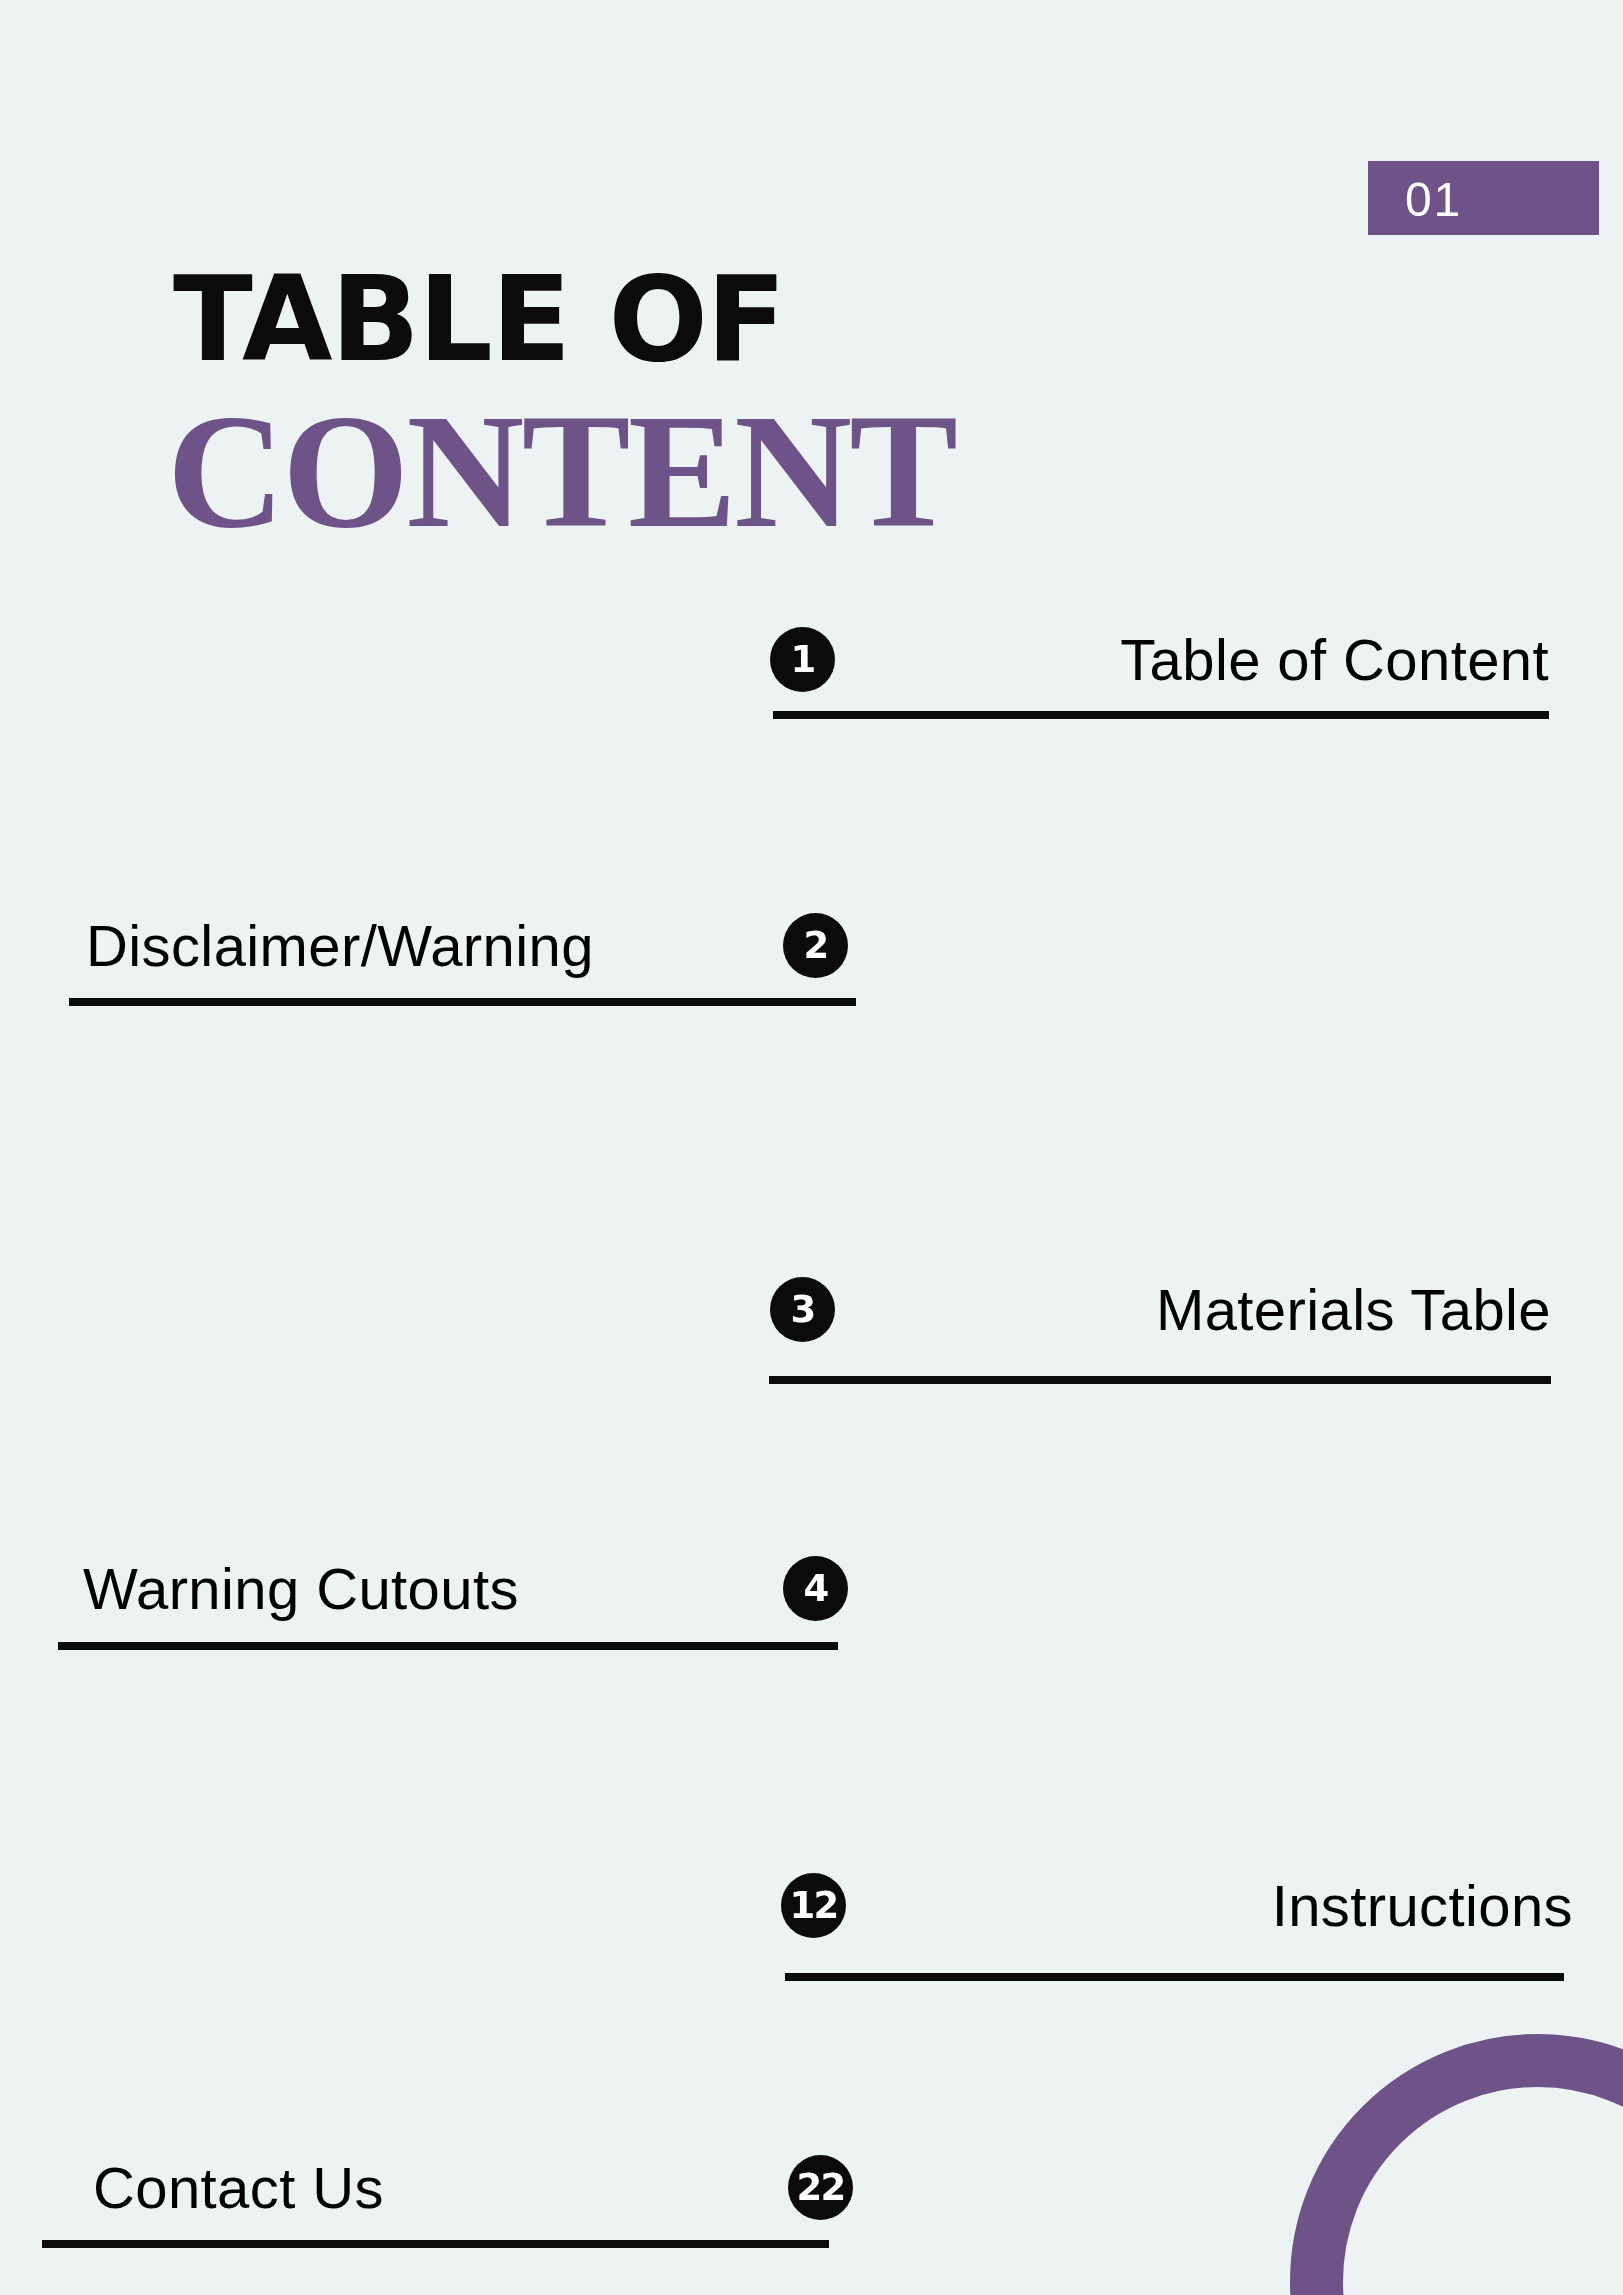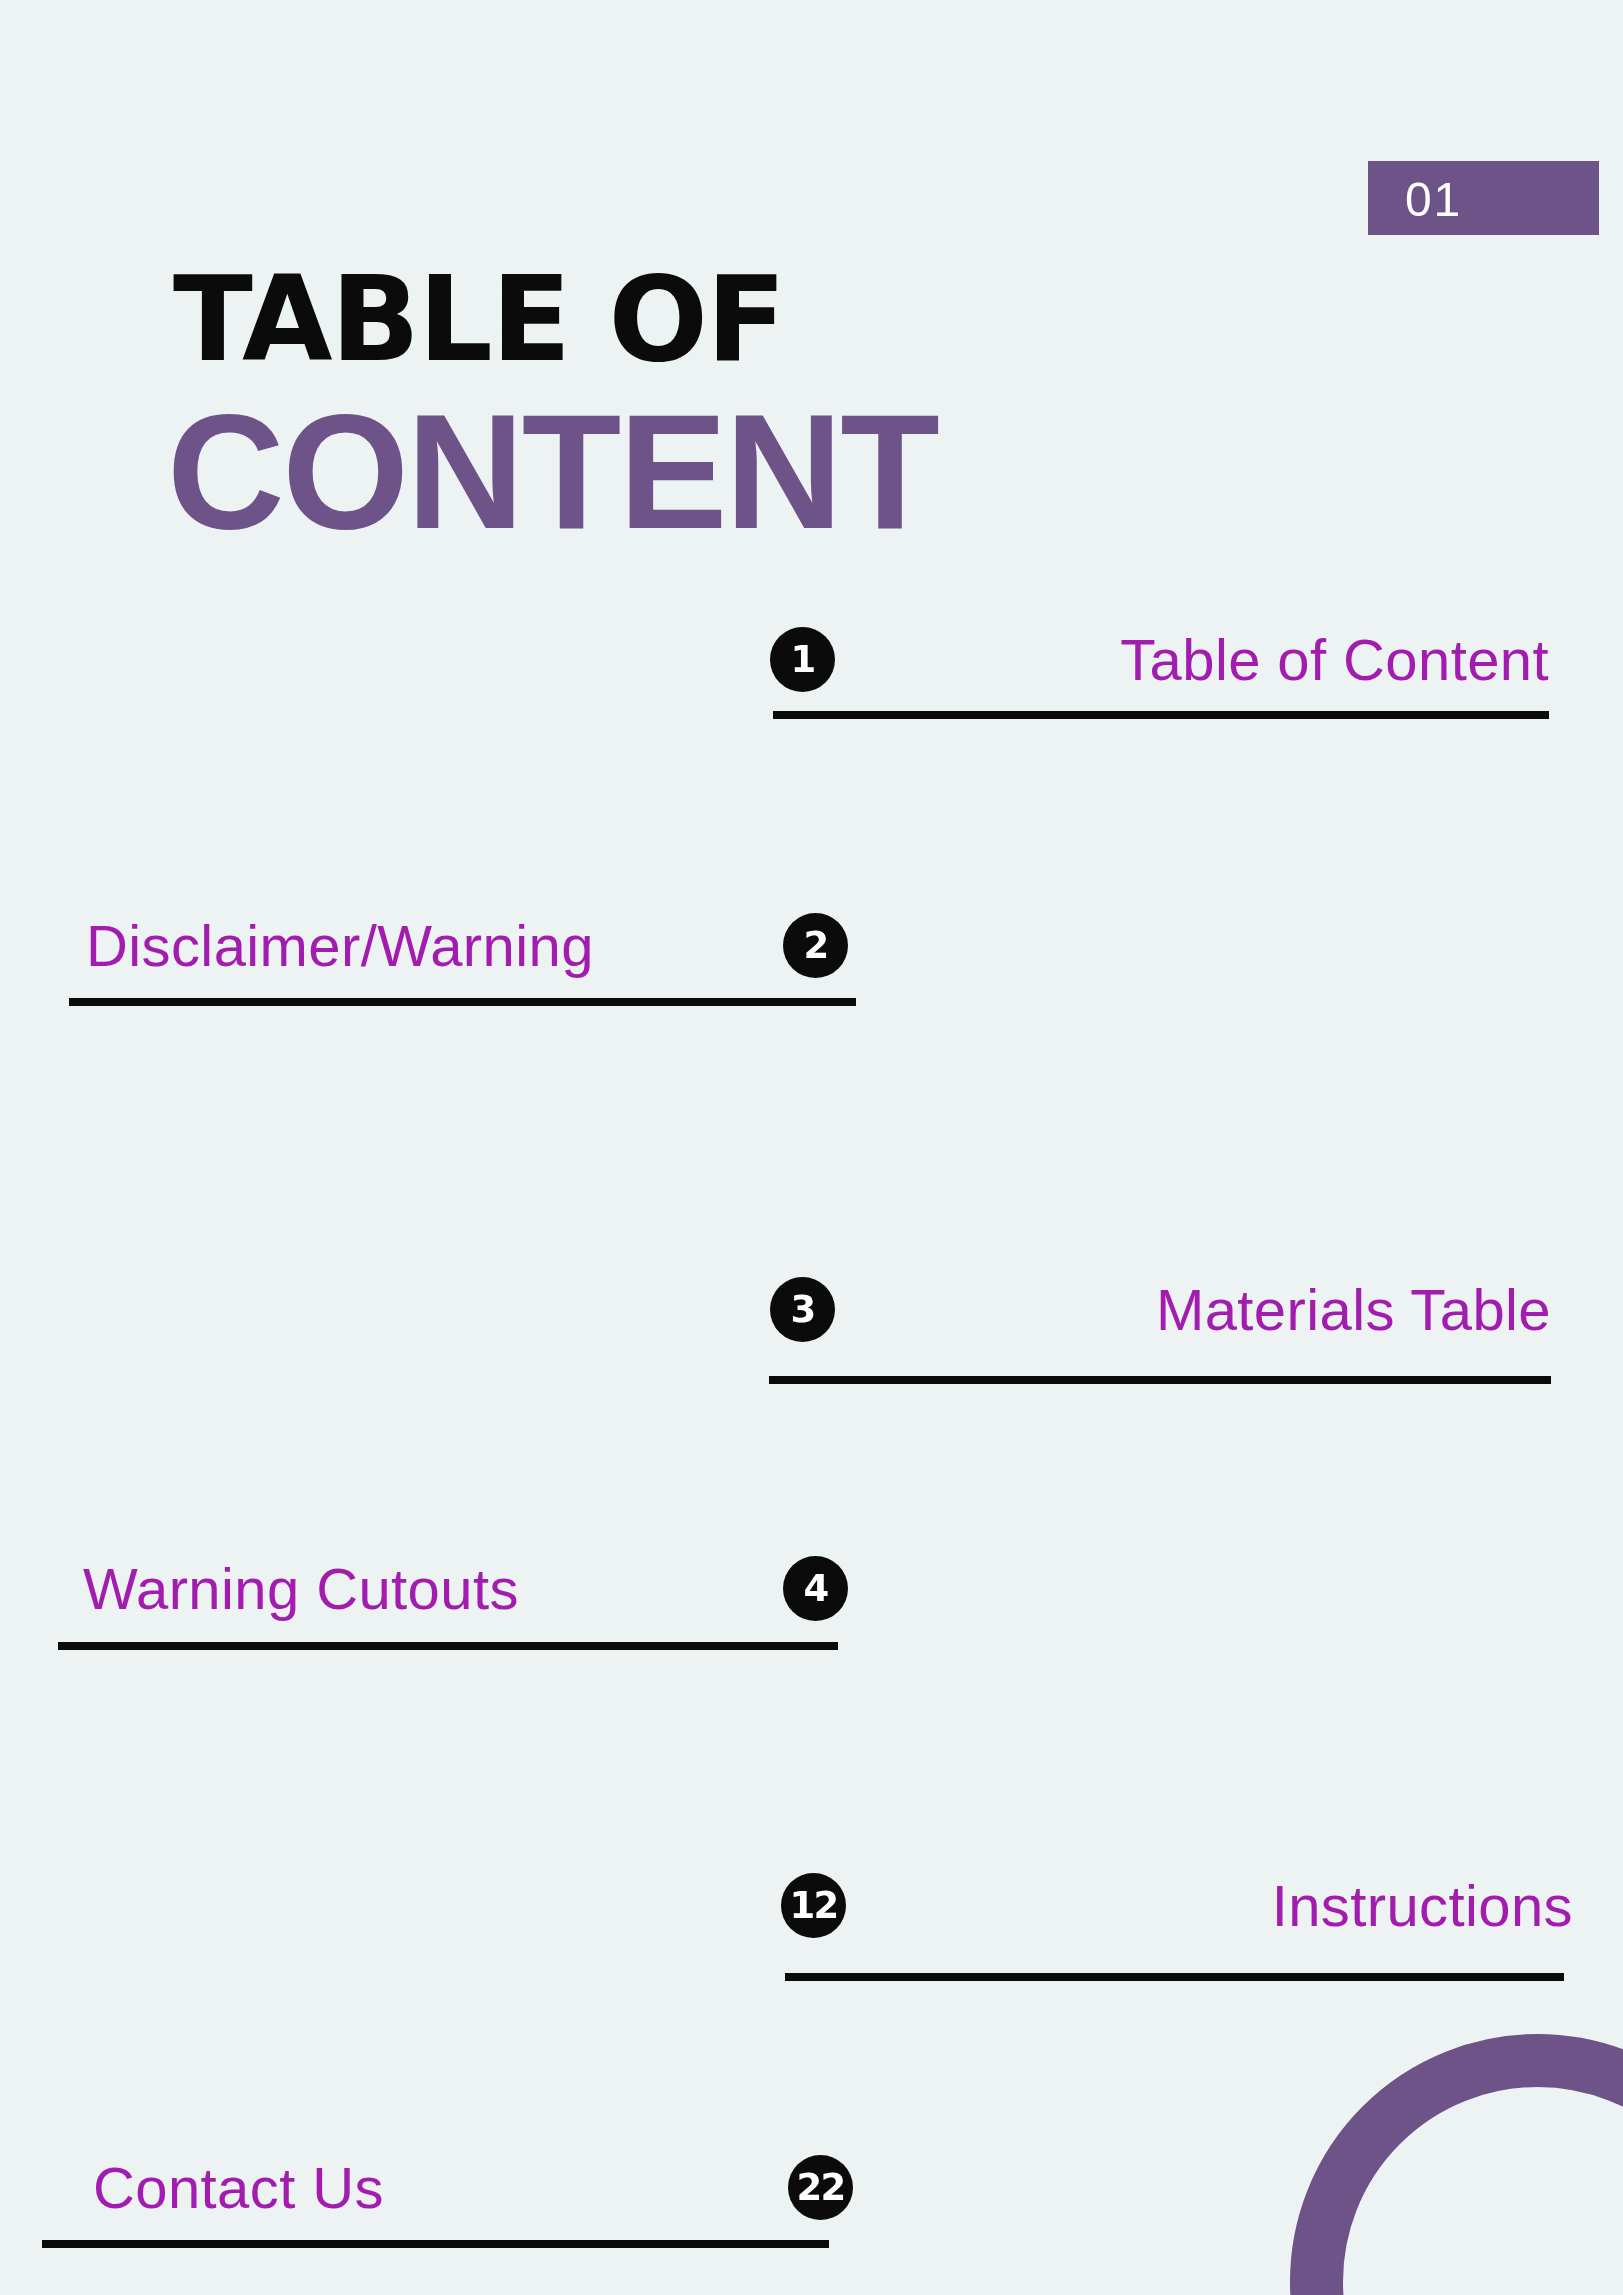--- a/index.html
+++ b/index.html
@@ -16,33 +16,33 @@
     letter-spacing:1.7px;
   }
   
   .title-black{
     position:absolute;left:161px;top:249px;color:var(--ink,#0b0b0b);
     font-family:"DejaVu Sans",sans-serif;font-weight:900;
     font-size:117px;line-height:117px;letter-spacing:-1.7px;white-space:nowrap;
   }
   .title-accent{
     position:absolute;left:167px;top:390px;color:var(--accent,#6e5389);
-    font-family:Liberation Sans, sans-serif;font-weight:900;
+    font-family:Liberation Serif, serif;font-weight:900;
     font-size:163px;line-height:163px;letter-spacing:-2.5px;white-space:nowrap;
   }
   
   .circle{
     position:absolute;width:65px;height:65px;border-radius:50%;
     background:var(--ink,#0b0b0b);color:#fff;
     display:flex;align-items:center;justify-content:center;
     font-family:"DejaVu Sans",sans-serif;font-weight:bold;font-size:37px;
     letter-spacing:-1.7px;
   }
   .label{
-    position:absolute;font-size:58px;line-height:65px;color:#a21caf;
+    position:absolute;font-size:58px;line-height:65px;color:#000000;
     letter-spacing:0.4px;white-space:nowrap;
   }
   .rule{position:absolute;height:8.3px;background:var(--ink,#0b0b0b);}
 
   
   .c1{left:770px;top:627px}  .l1{right:74px;top:627px}  .u1{left:773px;top:711px;width:776px}
   
   .c2{left:783px;top:913px} .l2{left:86px;top:913px} .u2{left:69px;top:998px;width:787px}
   
   .c3{left:770px;top:1277px} .l3{right:72px;top:1277px} .u3{left:769px;top:1376px;width:782px}

